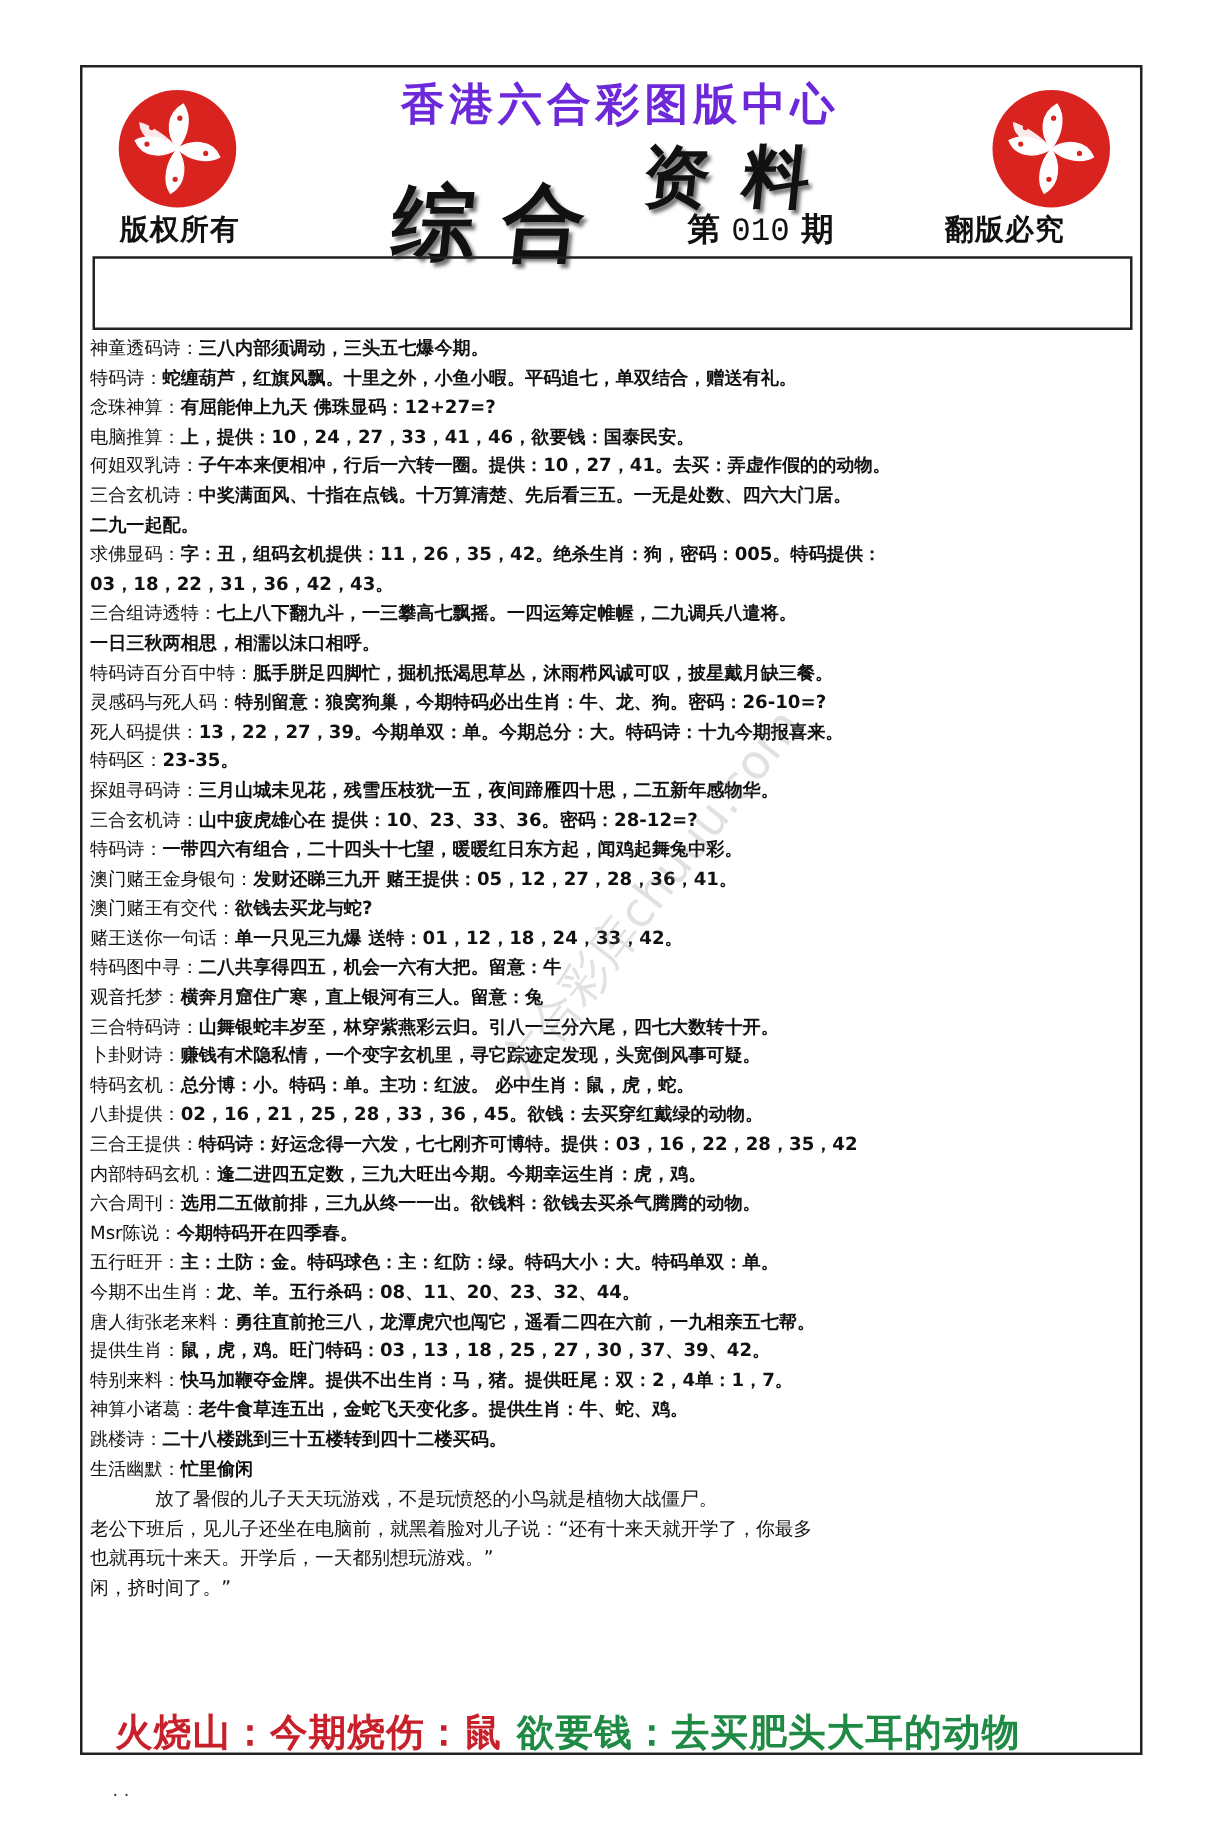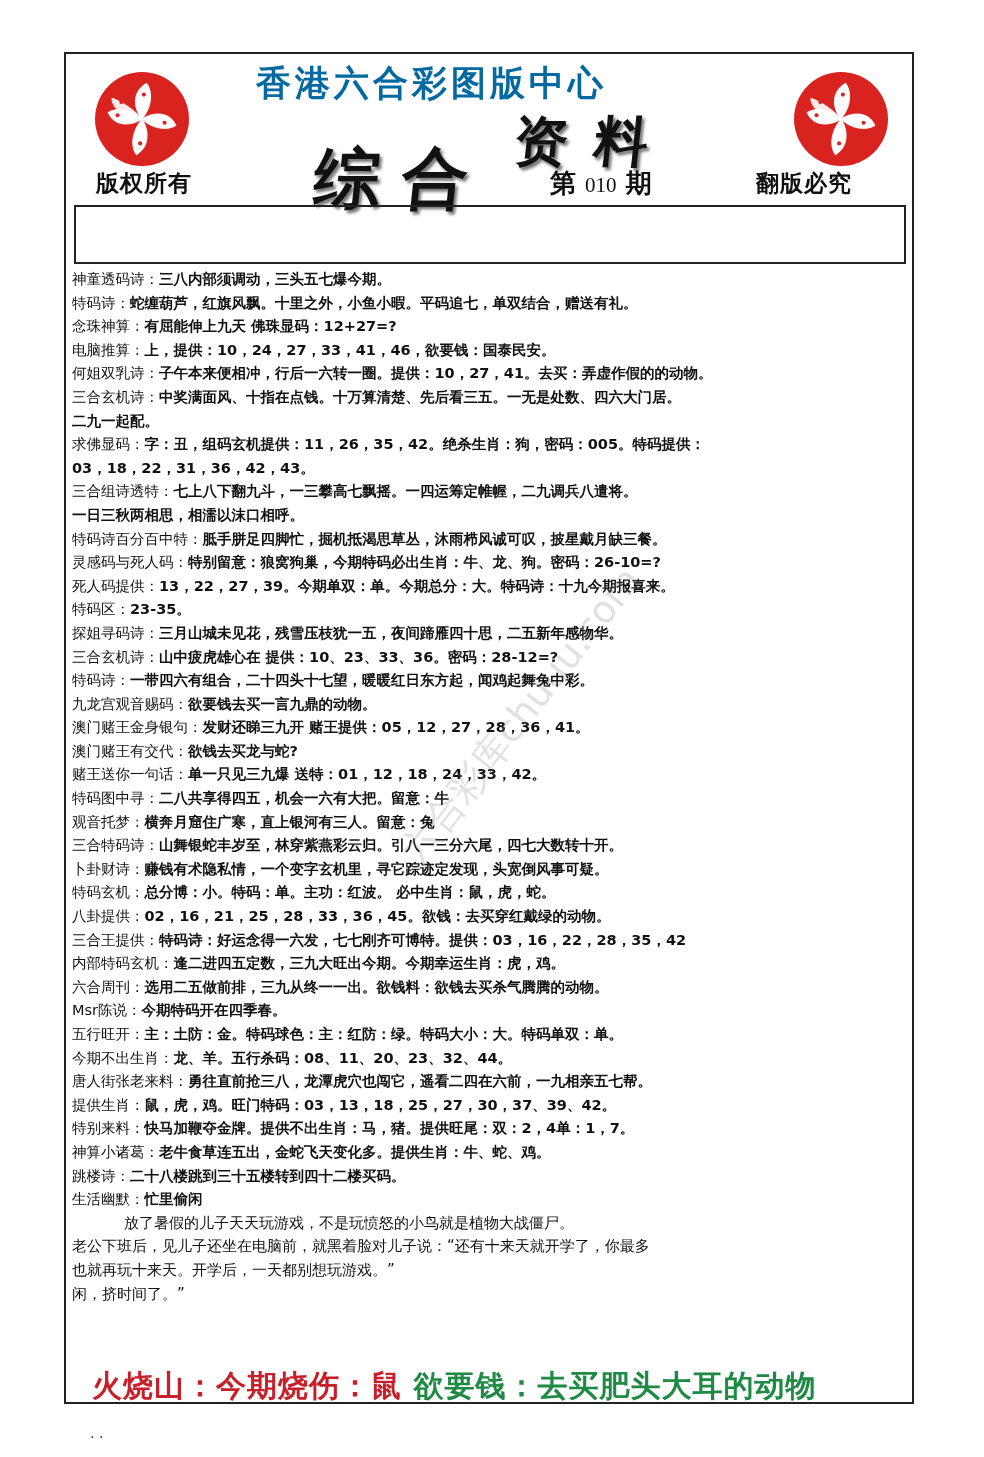--- a/index.html
+++ b/index.html
@@ -5,25 +5,25 @@
   html, body { margin: 0; padding: 0; background: #ffffff; }
   body { width: 984px; height: 1457px; position: relative; overflow: hidden; font-family: "DejaVu Sans", sans-serif; color: #111; }
   .frame { position: absolute; left: 64px; top: 52px; width: 850px; height: 1352px; border: 2px solid #222; box-sizing: border-box; }
   .logo { position: absolute; width: 94px; height: 94px; border-radius: 50%; background: #d9231f; }
   .logo svg { width: 94px; height: 94px; display: block; }
   .logo-left { left: 29px; top: 18px; }
   .logo-right { left: 728px; top: 18px; }
   .corner-text { position: absolute; top: 114px; font-size: 23px; font-weight: bold; letter-spacing: 1px; color: #111; font-family: "DejaVu Serif", serif; }
   .corner-left { left: 30px; }
   .corner-right { left: 690px; }
-  .header-title { position: absolute; left: 190px; top: 6px; width: 480px; font-size: 35px; font-weight: bold; letter-spacing: 4px; color: #0369a1; font-family: "DejaVu Serif", serif; }
+  .header-title { position: absolute; left: 190px; top: 6px; width: 480px; text-align: center; font-size: 35px; font-weight: bold; letter-spacing: 4px; color: #6d28d9; font-family: "DejaVu Serif", serif; }
   .big-title-a { position: absolute; left: 248px; top: 80px; font-size: 66px; font-weight: bold; color: #111; letter-spacing: 22px; text-shadow: 3px 3px 3px #777; font-family: "DejaVu Serif", serif; transform: skewX(-6deg); }
   .big-title-b { position: absolute; left: 448px; top: 52px; font-size: 54px; font-weight: bold; color: #111; letter-spacing: 26px; text-shadow: 3px 3px 3px #777; font-family: "DejaVu Serif", serif; transform: skewX(-6deg); }
   .issue { position: absolute; left: 484px; top: 112px; font-size: 26px; font-weight: bold; color: #111; font-family: "DejaVu Sans", sans-serif; }
-  .issue .num { font-family: Liberation Serif, serif; font-weight: normal; font-size: 21px; }
+  .issue .num { font-family: Liberation Mono, monospace; font-weight: normal; font-size: 26px; }
   .notice-box { position: absolute; left: 8px; top: 151px; width: 832px; height: 59px; border: 2px solid #222; box-sizing: border-box; }
   .content { position: absolute; left: 6px; top: 214px; width: 840px; }
   .line { height: 23.6px; line-height: 23.6px; font-size: 14.5px; white-space: nowrap; color: #111; }
   .line .lbl { font-weight: normal; }
   .line .val { font-weight: bold; }
   .indent { padding-left: 52px; }
   .story-line { font-size: 15px; }
   .footer { position: absolute; left: 26px; top: 1312px; font-size: 30px; font-weight: bold; font-family: "DejaVu Serif", serif; white-space: nowrap; letter-spacing: 1px; }
   .footer .red { color: #c8202a; }
   .footer .green { color: #1f8a44; }
@@ -98,21 +98,20 @@
       <div class="line"><span class="lbl"></span><span class="val">03，18，22，31，36，42，43。</span></div>
       <div class="line"><span class="lbl">三合组诗透特：</span><span class="val">七上八下翻九斗，一三攀高七飘摇。一四运筹定帷幄，二九调兵八遣将。</span></div>
       <div class="line"><span class="lbl"></span><span class="val">一日三秋两相思，相濡以沫口相呼。</span></div>
       <div class="line"><span class="lbl">特码诗百分百中特：</span><span class="val">胝手胼足四脚忙，掘机抵渴思草丛，沐雨栉风诚可叹，披星戴月缺三餐。</span></div>
       <div class="line"><span class="lbl">灵感码与死人码：</span><span class="val">特别留意：狼窝狗巢，今期特码必出生肖：牛、龙、狗。密码：26-10=?</span></div>
       <div class="line"><span class="lbl">死人码提供：</span><span class="val">13，22，27，39。今期单双：单。今期总分：大。特码诗：十九今期报喜来。</span></div>
       <div class="line"><span class="lbl">特码区：</span><span class="val">23-35。</span></div>
       <div class="line"><span class="lbl">探姐寻码诗：</span><span class="val">三月山城未见花，残雪压枝犹一五，夜间蹄雁四十思，二五新年感物华。</span></div>
       <div class="line"><span class="lbl">三合玄机诗：</span><span class="val">山中疲虎雄心在 提供：10、23、33、36。密码：28-12=?</span></div>
       <div class="line"><span class="lbl">特码诗：</span><span class="val">一带四六有组合，二十四头十七望，暖暖红日东方起，闻鸡起舞兔中彩。</span></div>
-      <div class="line"><span class="lbl">九龙宫观音赐码：</span><span class="val">欲要钱去买一言九鼎的动物。</span></div>
       <div class="line"><span class="lbl">澳门赌王金身银句：</span><span class="val">发财还睇三九开 赌王提供：05，12，27，28，36，41。</span></div>
       <div class="line"><span class="lbl">澳门赌王有交代：</span><span class="val">欲钱去买龙与蛇?</span></div>
       <div class="line"><span class="lbl">赌王送你一句话：</span><span class="val">单一只见三九爆 送特：01，12，18，24，33，42。</span></div>
       <div class="line"><span class="lbl">特码图中寻：</span><span class="val">二八共享得四五，机会一六有大把。留意：牛</span></div>
       <div class="line"><span class="lbl">观音托梦：</span><span class="val">横奔月窟住广寒，直上银河有三人。留意：兔</span></div>
       <div class="line"><span class="lbl">三合特码诗：</span><span class="val">山舞银蛇丰岁至，林穿紫燕彩云归。引八一三分六尾，四七大数转十开。</span></div>
       <div class="line"><span class="lbl">卜卦财诗：</span><span class="val">赚钱有术隐私情，一个变字玄机里，寻它踪迹定发现，头宽倒风事可疑。</span></div>
       <div class="line"><span class="lbl">特码玄机：</span><span class="val">总分博：小。特码：单。主功：红波。  必中生肖：鼠，虎，蛇。</span></div>
       <div class="line"><span class="lbl">八卦提供：</span><span class="val">02，16，21，25，28，33，36，45。欲钱：去买穿红戴绿的动物。</span></div>
       <div class="line"><span class="lbl">三合王提供：</span><span class="val">特码诗：好运念得一六发，七七刚齐可博特。提供：03，16，22，28，35，42</span></div>

